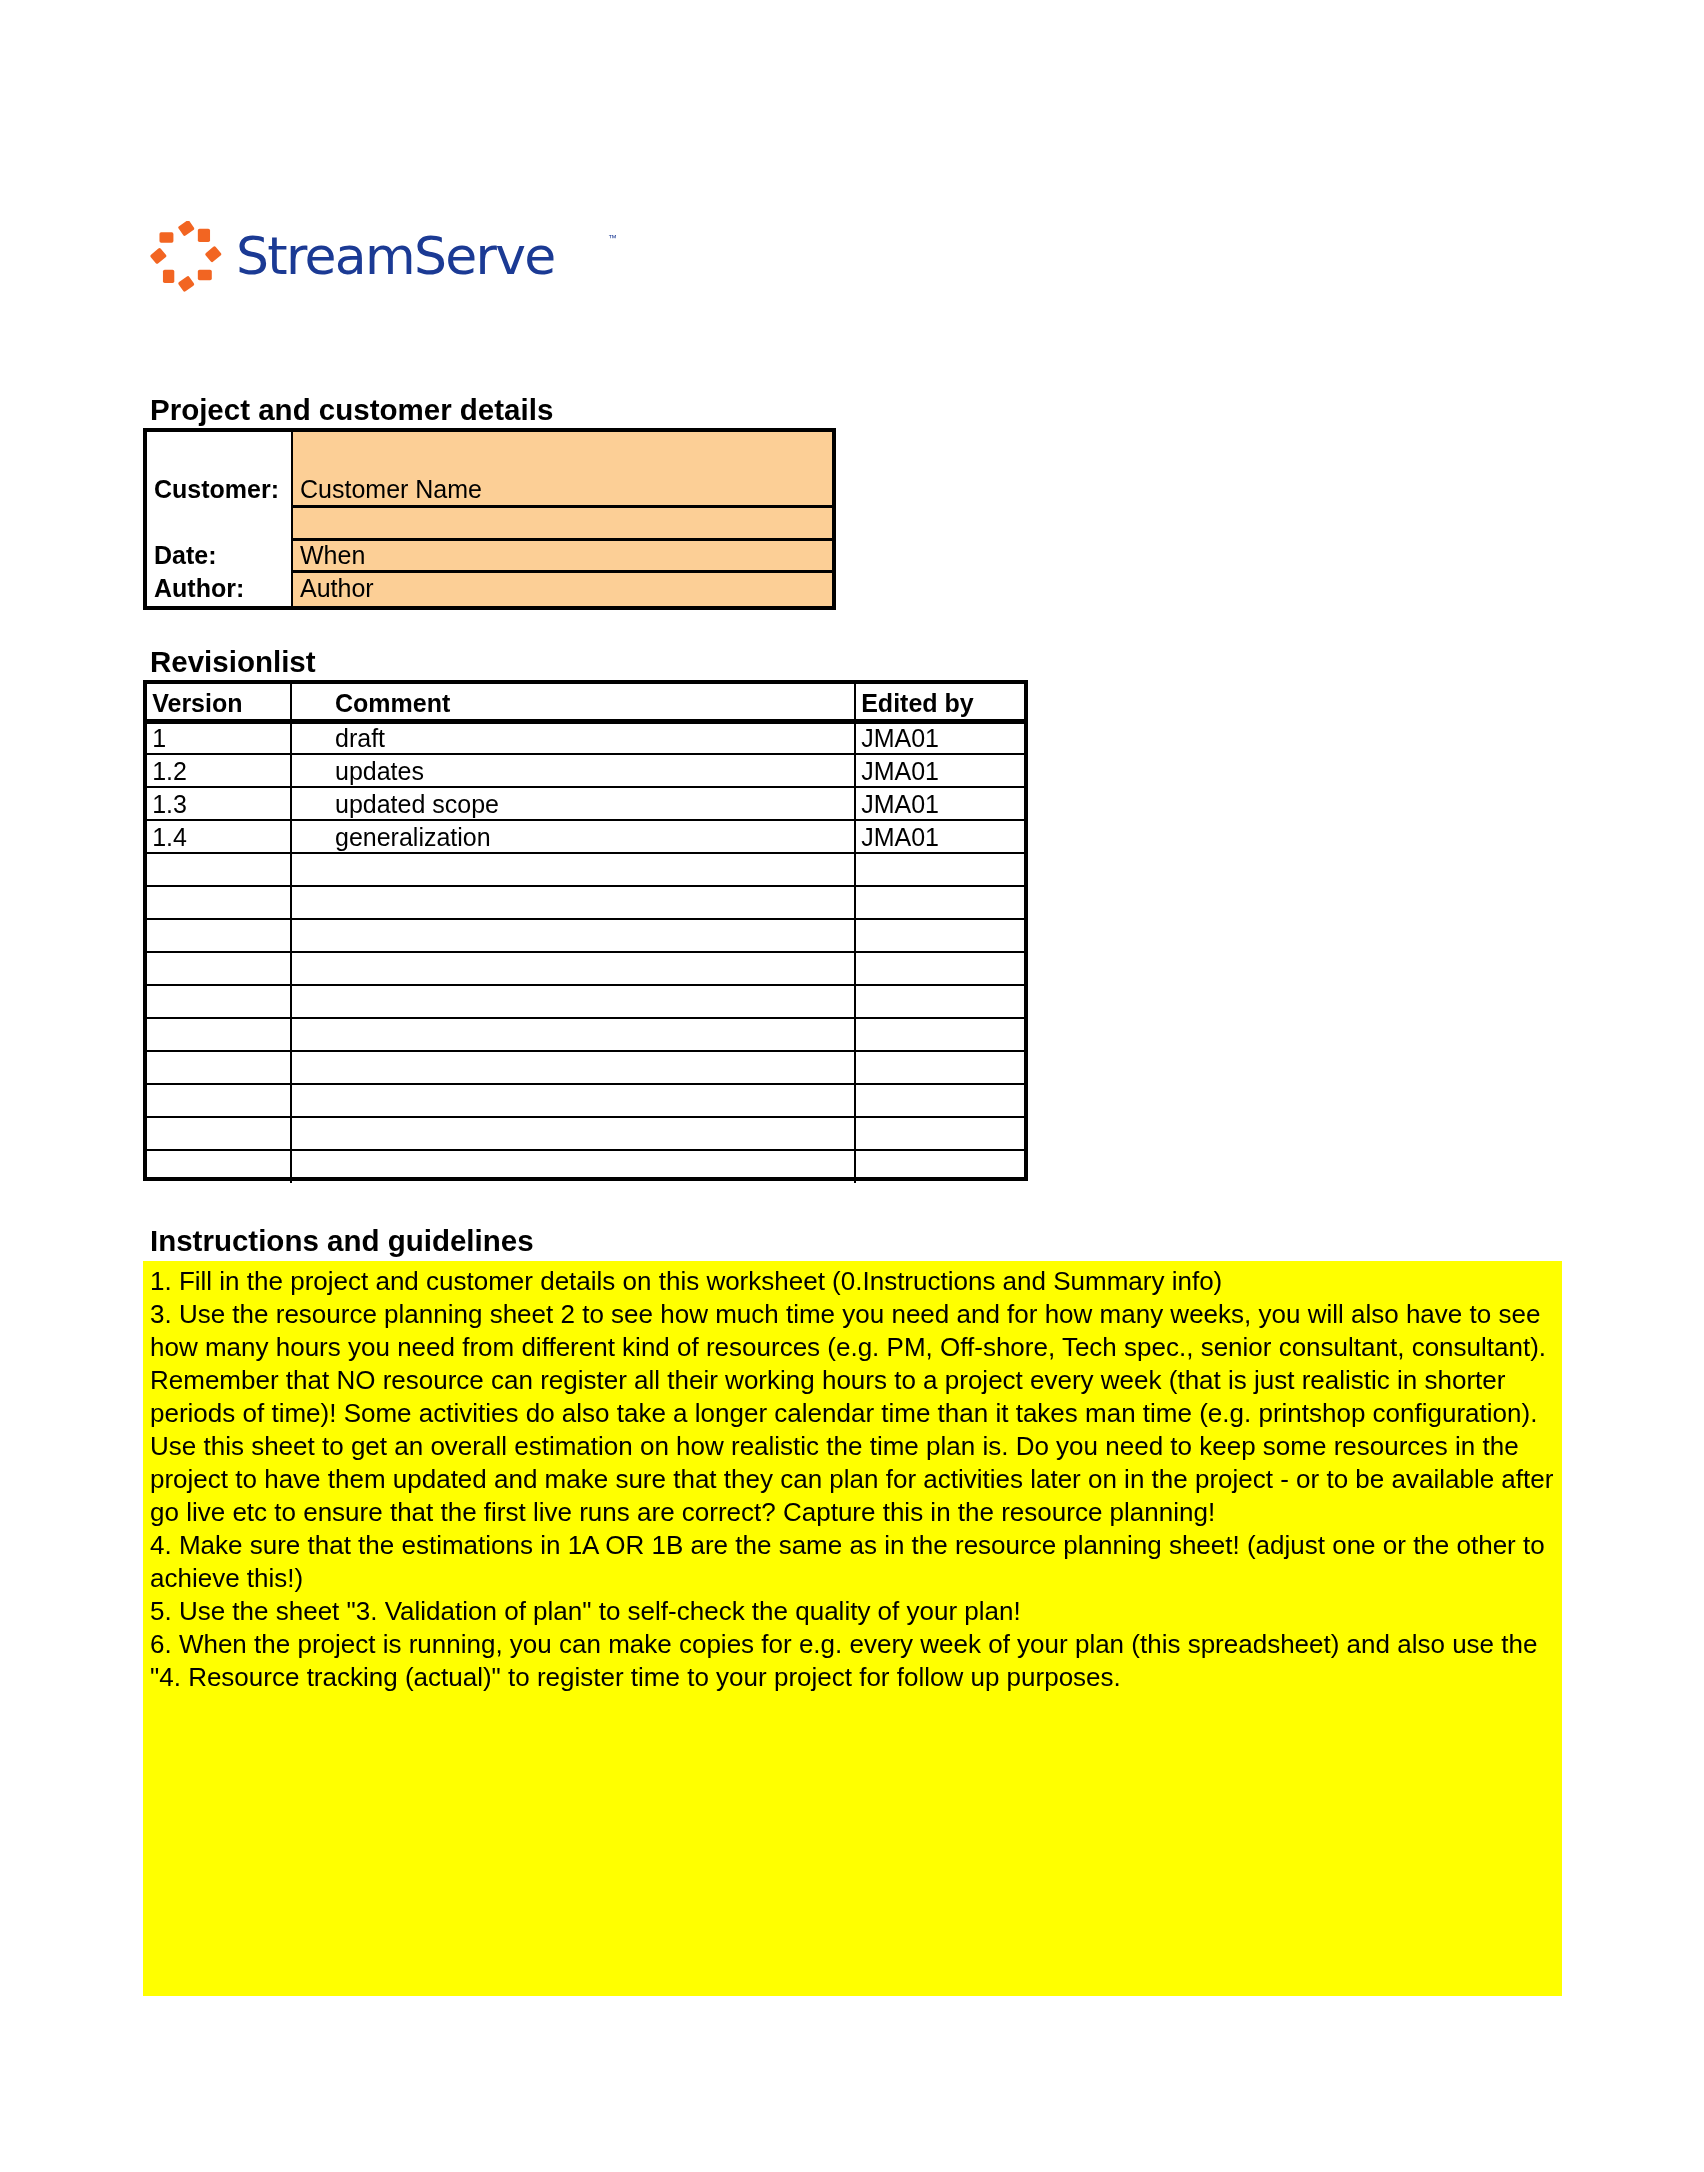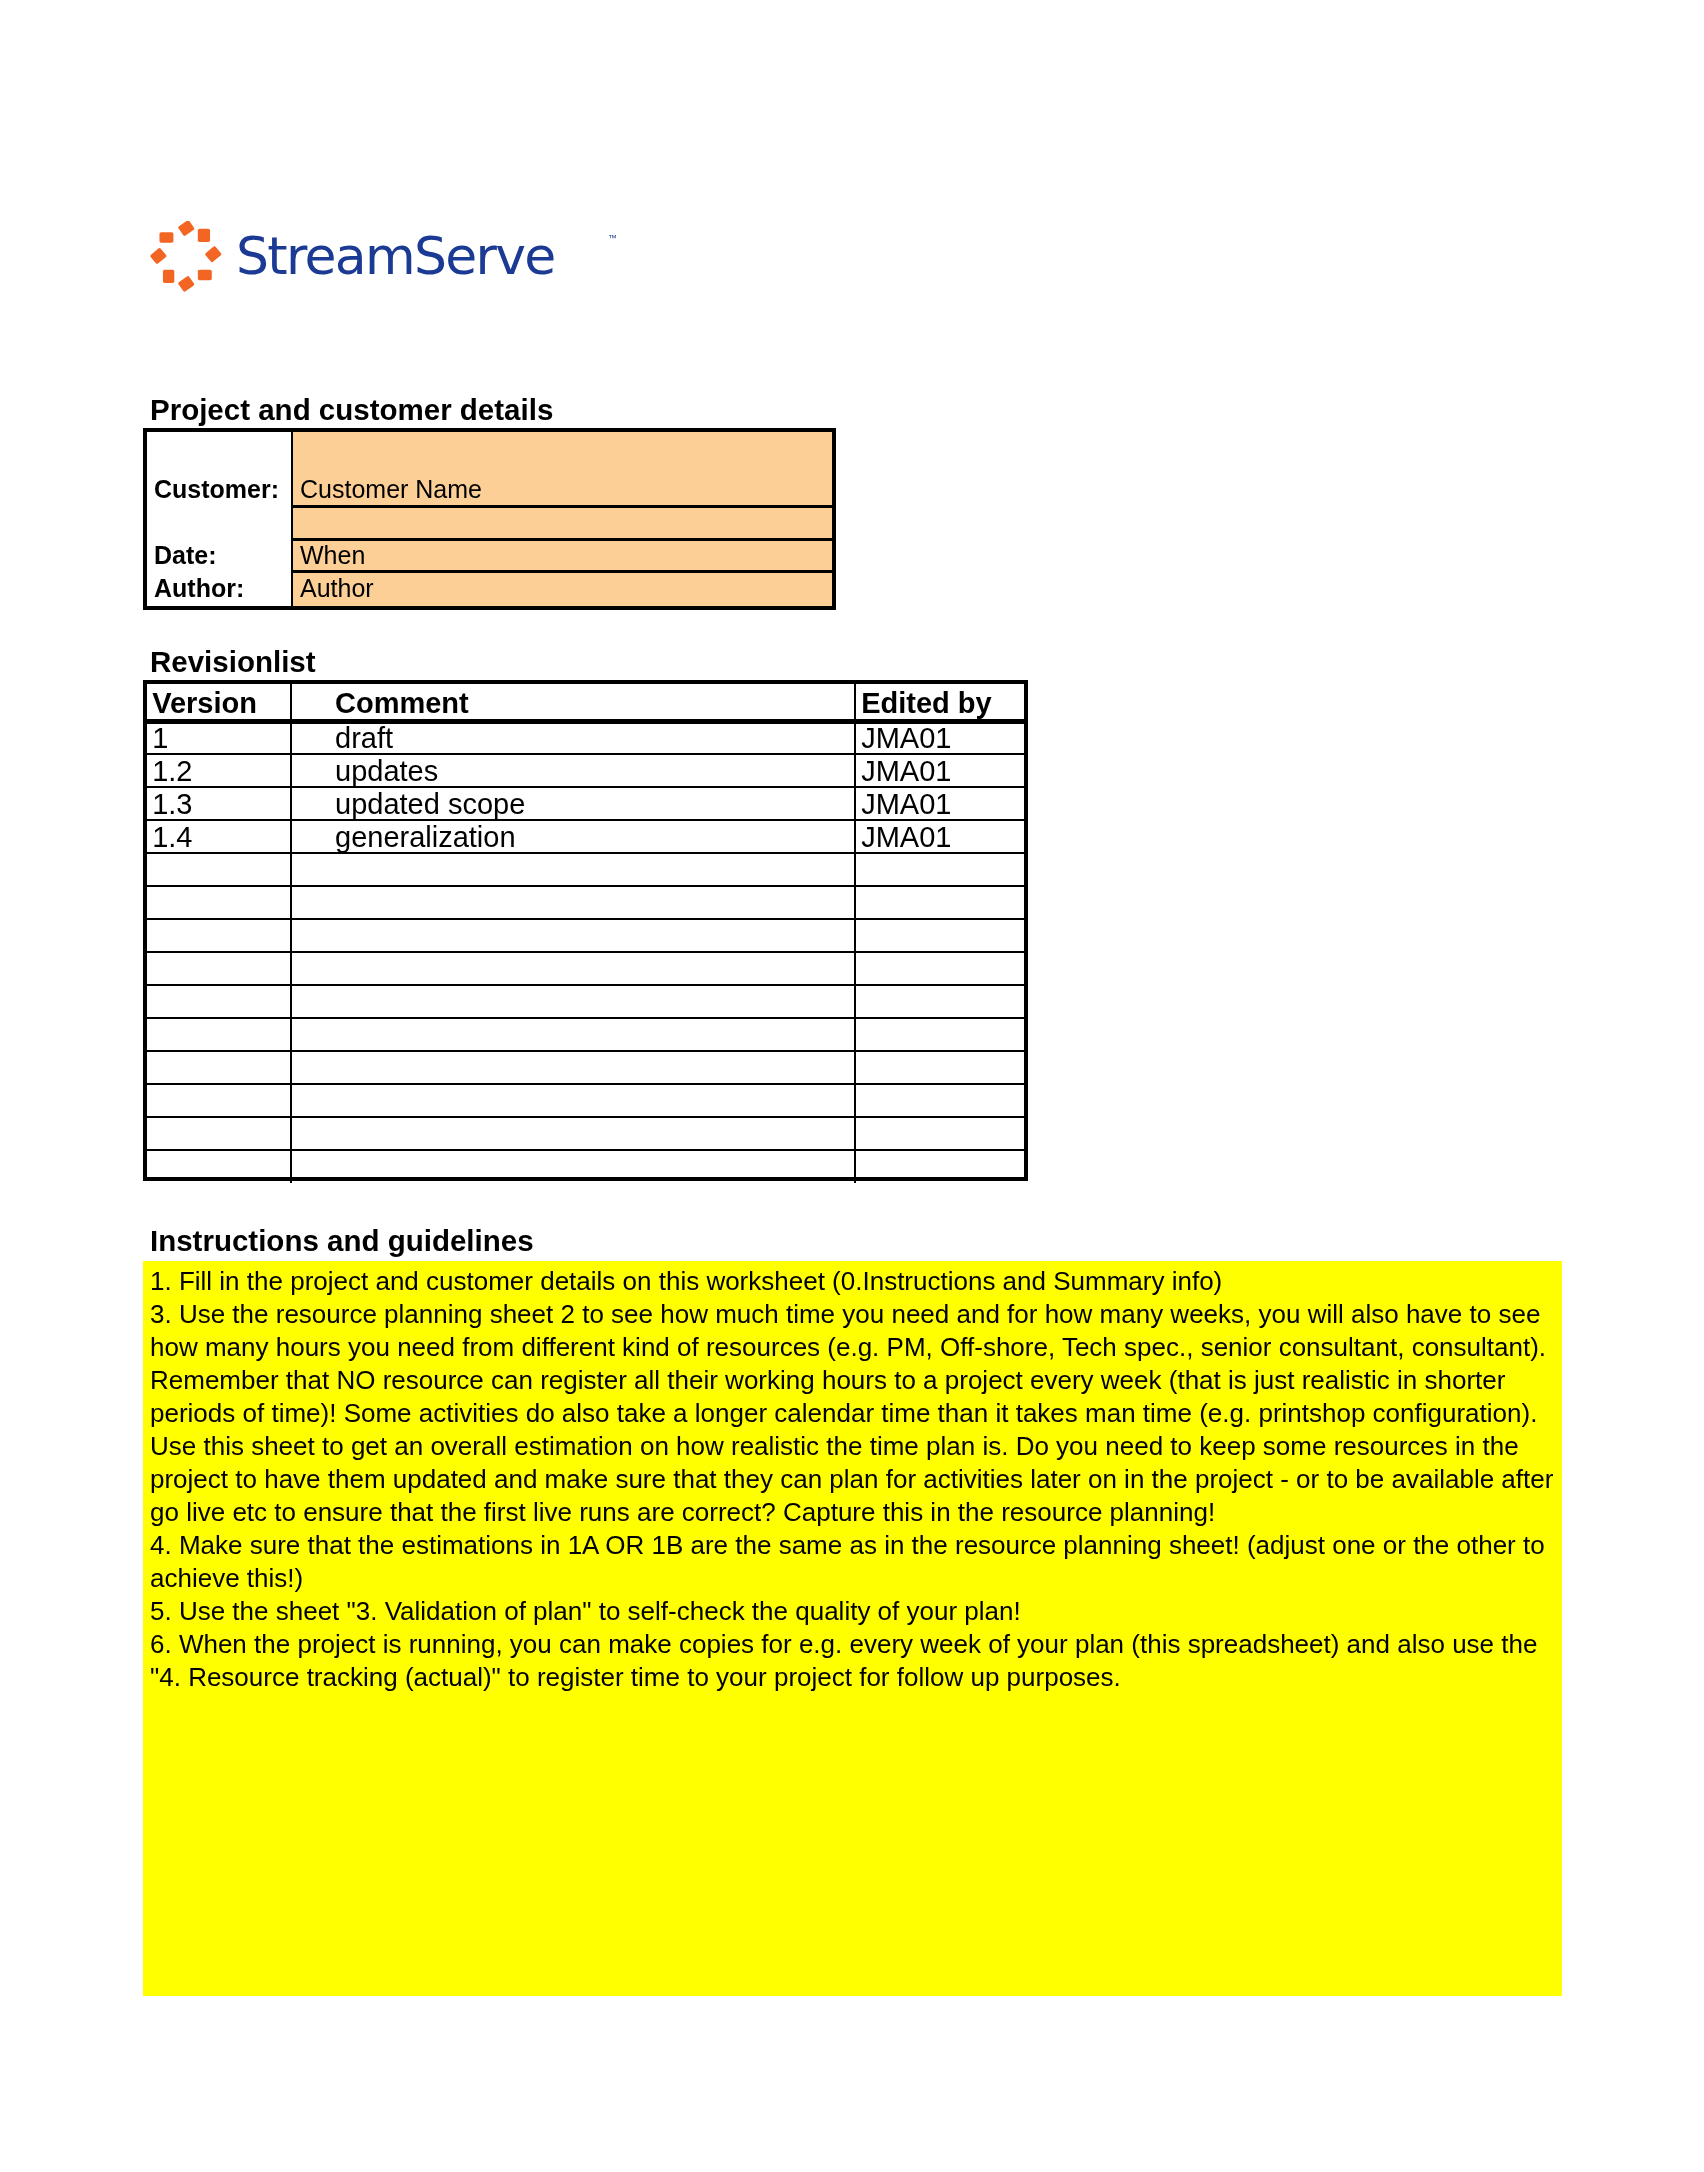--- a/index.html
+++ b/index.html
@@ -22,21 +22,21 @@
   .details .val-col { position: absolute; left: 146px; top: 0; right: 0; height: 100%; background: #fccf96; }
   .drow { position: absolute; left: 0; right: 0; height: 33px; }
   .drow .l { position: absolute; left: 7px; bottom: 0; font-weight: bold; font-size: 25px; line-height: 31px; }
   .drow .v { position: absolute; left: 153px; bottom: 0; font-size: 25px; line-height: 31px; margin-top: 31px; }
   .hline { position: absolute; left: 146px; right: 0; height: 2.6px; background: #000; }
 
   
   .revs { position: absolute; left: 143px; top: 680px; width: 885px; height: 501px;
           border: 4.3px solid #000; box-sizing: border-box; }
   .revs table { border-collapse: collapse; width: 100%; table-layout: fixed; }
-  .revs td, .revs th { height: 33px; padding: 0 0 0 5.2px; font-size: 29px; line-height: 29.5px;
+  .revs td, .revs th { height: 33px; padding: 0 0 0 5.2px; font-size: 25px; line-height: 29.5px;
                        border-bottom: 2.6px solid #000; box-sizing: border-box; text-align: left;
                        vertical-align: bottom; white-space: nowrap; overflow: hidden; }
   .revs th { font-weight: bold; height: 37px; border-bottom: 5.2px solid #000; }
   .revs tr:last-child td { border-bottom: none; }
   .revs .c1 { width: 144px; border-right: 2.6px solid #000; }
   .revs .c2 { width: 564px; border-right: 2.6px solid #000; padding-left: 43px; }
 
   
   .instr { position: absolute; left: 143px; top: 1261px; width: 1419px; height: 735px;
            background: #ffff00; box-sizing: border-box; padding: 3.5px 5.2px 0 7px; }

